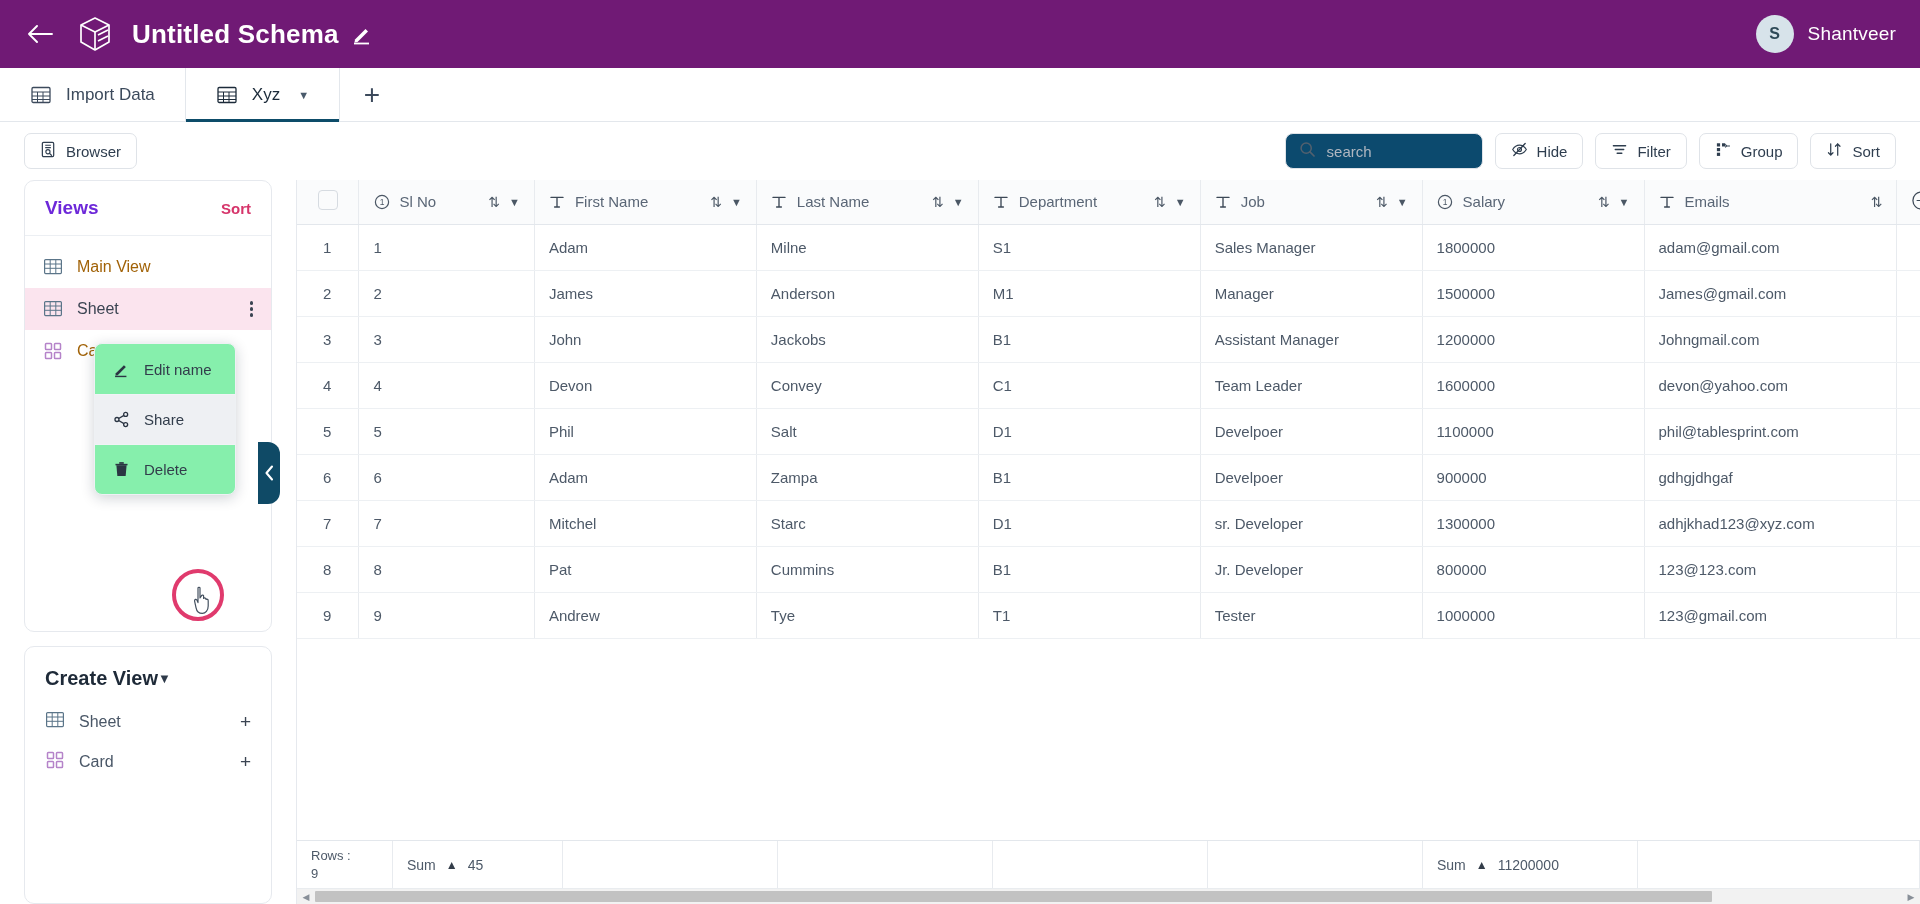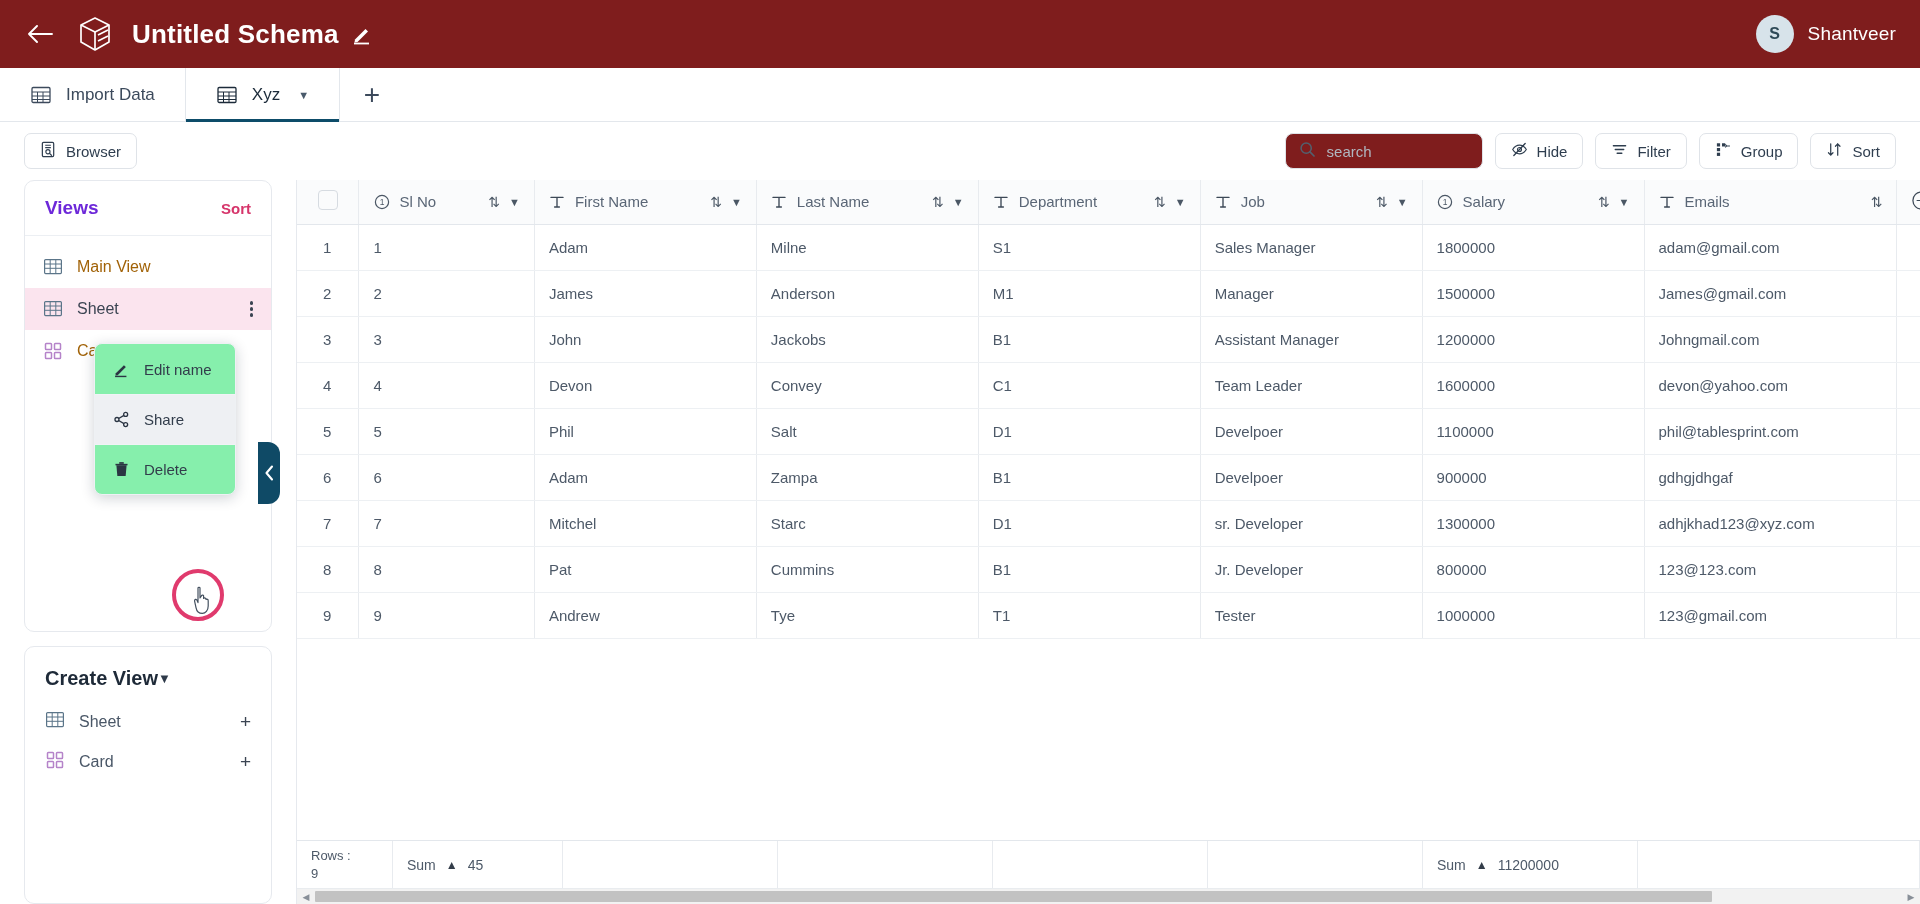--- a/index.html
+++ b/index.html
@@ -5,21 +5,21 @@
   * { box-sizing: border-box; margin: 0; padding: 0; }
   html, body {
     width: 1920px; height: 904px;
     font-family: "Liberation Sans", sans-serif;
     background: #ffffff;
     overflow: hidden;
     color: #2e3a4a;
   }
   
   .topbar {
-    height: 68px; background: #7f1d1d;
+    height: 68px; background: #701a75;
     display: flex; align-items: center;
     padding: 0 24px; color: #fff;
     position: relative;
   }
   .back-arrow { width: 34px; height: 34px; display:flex; align-items:center; justify-content:center; cursor:pointer; }
   .back-arrow svg { display:block; }
   .logo-cube { margin-left: 16px; width: 42px; height: 42px; display:flex; align-items:center; justify-content:center; }
   .schema-title {
     margin-left: 16px; font-size: 26px; font-weight: 700; letter-spacing: .2px;
   }
@@ -55,21 +55,21 @@
   .toolbar { height: 58px; display:flex; align-items:center; padding: 0 24px; background:#fff; }
   .btn {
     display:inline-flex; align-items:center; gap:9px;
     height: 36px; padding: 0 15px;
     border:1px solid #dfe3e8; border-radius: 7px; background:#fff;
     font-size: 15px; color:#2f3e4f; cursor:pointer; white-space:nowrap;
   }
   .toolbar-right { margin-left:auto; display:flex; align-items:center; gap: 12px; }
   .searchbox {
     display:flex; align-items:center; gap:11px; width: 198px; height:36px;
-    border:1px solid #dfe3e8; border-radius:8px; padding: 0 13px; background:#7f1d1d;
+    border:1px solid #dfe3e8; border-radius:8px; padding: 0 13px; background:#0c4a6e;
   }
   .searchbox input {
     border:none; outline:none; font-size:15px; color:#8a93a0; background:transparent; width:100%;
     font-family:"Liberation Sans", sans-serif;
   }
   .searchbox input::placeholder { color:#b0b7c0; }
 
   
   .body { display:flex; height: calc(904px - 68px - 54px - 58px); padding: 0 0 0 24px; gap:0; position:relative; }
 

